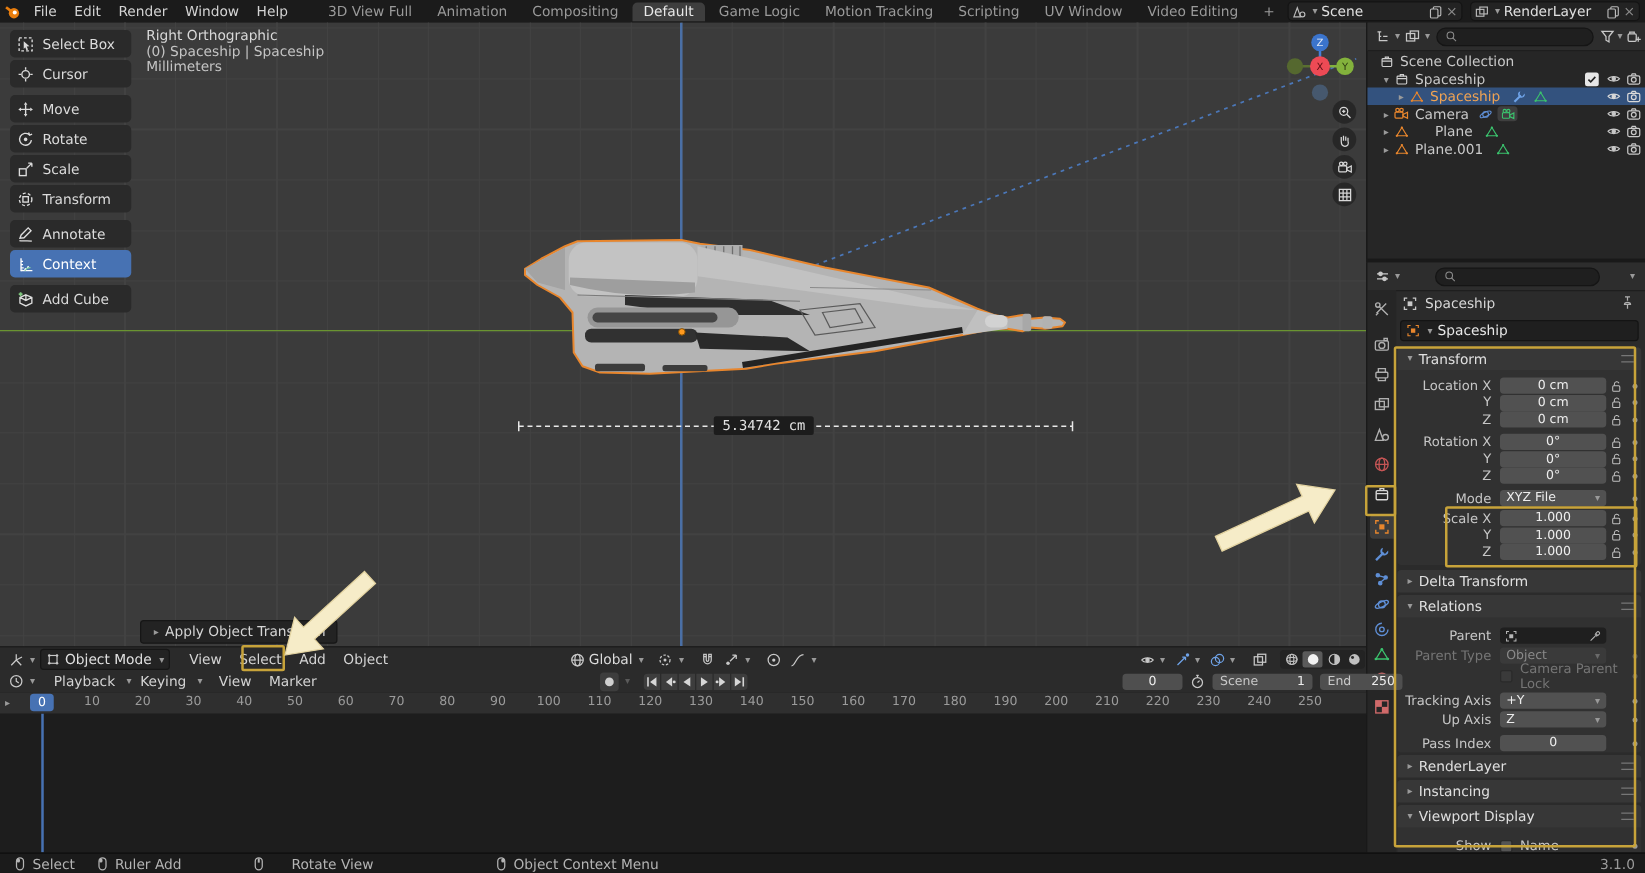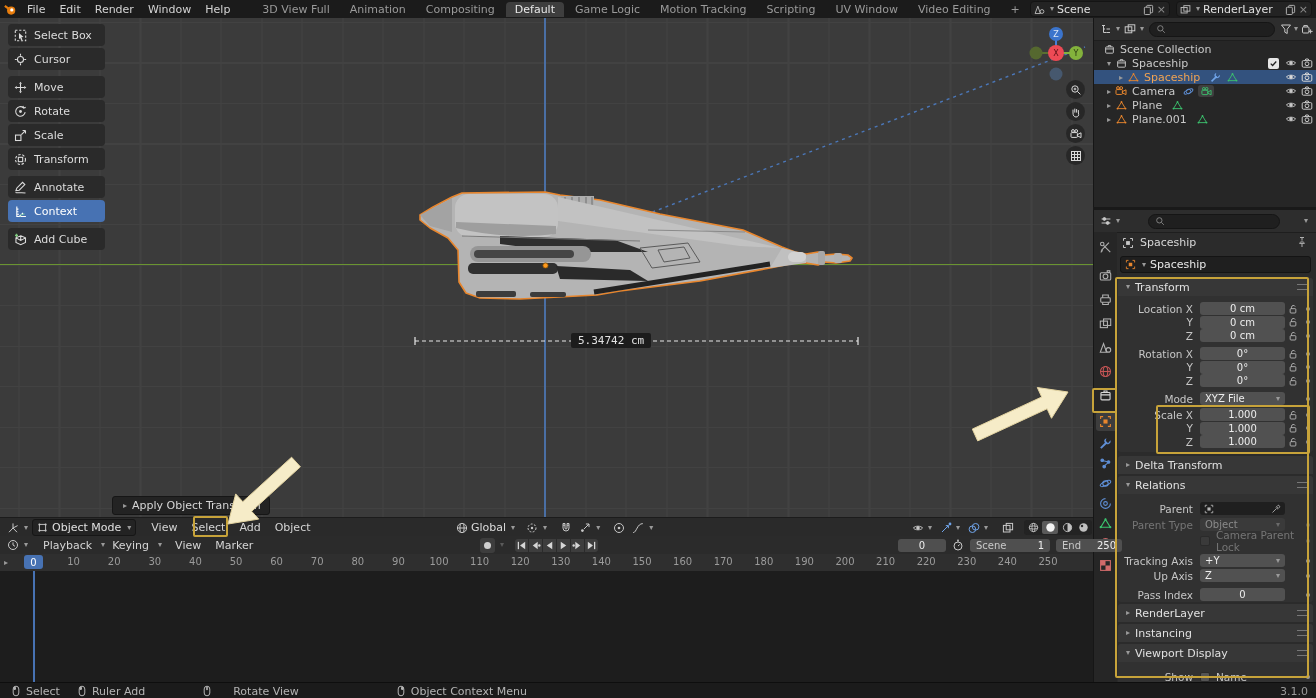--- a/index.html
+++ b/index.html
@@ -424,20 +424,25 @@
         <path d="M462,236 L640,241" stroke="#7a7a7a" stroke-width="1"></path>
         <path d="M648,230 L745,232" stroke="#8a8a8a" stroke-width="1"></path>
         <path d="M782,248 L806,254 806,263 770,268 Z" fill="#c0c0c0"></path>
         <rect x="788" y="252" width="18" height="10" rx="5" fill="#d2d2d2"></rect>
         <rect x="818" y="251" width="7" height="14" rx="2" fill="#a8a8a8"></rect>
         <rect x="834" y="253" width="8" height="10" rx="2" fill="#b2b2b2"></rect>
         <circle cx="545.5" cy="265.5" r="2.6" fill="#ff9a1f" stroke="#8a5200" stroke-width="0.8"></circle>
       </g>
     </svg>
 
+    <div class="abs" style="left:117px;top:5px;line-height:12.5px;color:#d9d9d9">
+      <div>Right Orthographic</div>
+      <div style="color:#c4c4c4">(0) Spaceship | Spaceship</div>
+      <div style="color:#c4c4c4">Millimeters</div>
+    </div>
 
     <svg class="abs" style="left:0;top:0" width="1093" height="499">
       <line x1="415" y1="323" x2="858" y2="323" stroke="#e8e8e8" stroke-width="1.2" stroke-dasharray="4 3"></line>
       <line x1="415" y1="319" x2="415" y2="327" stroke="#e8e8e8" stroke-width="1.2"></line>
       <line x1="858" y1="319" x2="858" y2="327" stroke="#e8e8e8" stroke-width="1.2"></line>
     </svg>
     <div class="abs mono" style="left:571px;top:315px;background:#1c1c1c;color:#e2e2e2;font-size:11px;padding:1px 7px;border-radius:2px">5.34742 cm</div>
 
     <svg class="abs" style="left:1026px;top:4px" width="60" height="60">
       <line x1="30" y1="31" x2="30" y2="12" stroke="#477fd6" stroke-width="2"></line>
@@ -791,21 +796,21 @@
         </span>
     </div>
 
     <div class="orow" style="top:80px">
       <span class="exp" style="margin-left:10px">▸</span>
       <span class="ico" style="width:14px;color:#e8862d">
           <svg width="11" height="11">
             <use href="#sy-tri"></use>
           </svg>
         </span>
-      <span style="margin-left:4px">Plane</span>
+      <span style="margin-left:20px">Plane</span>
       <span class="ico" style="margin-left:10px;color:#3bc26d">
           <svg width="11" height="11">
             <use href="#sy-tri"></use>
           </svg>
         </span>
       <span class="ico" style="position:absolute;left:191px;color:#c8c8c8">
           <svg width="12" height="12">
             <use href="#sy-eye"></use>
           </svg>
         </span>

